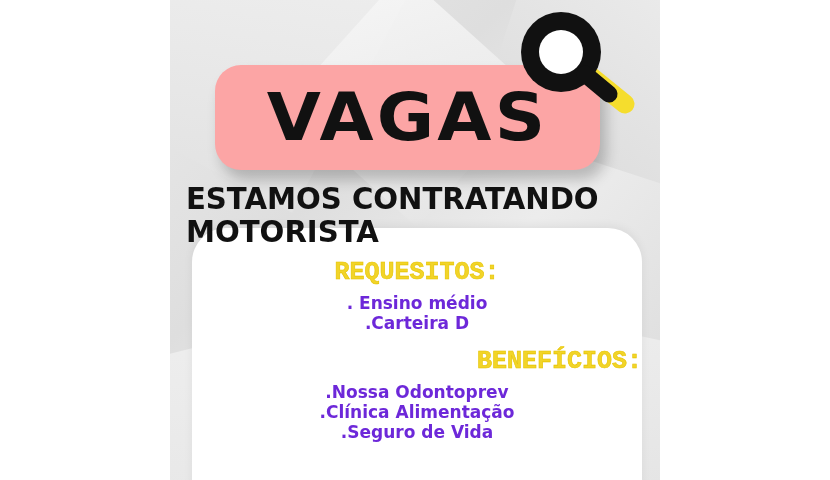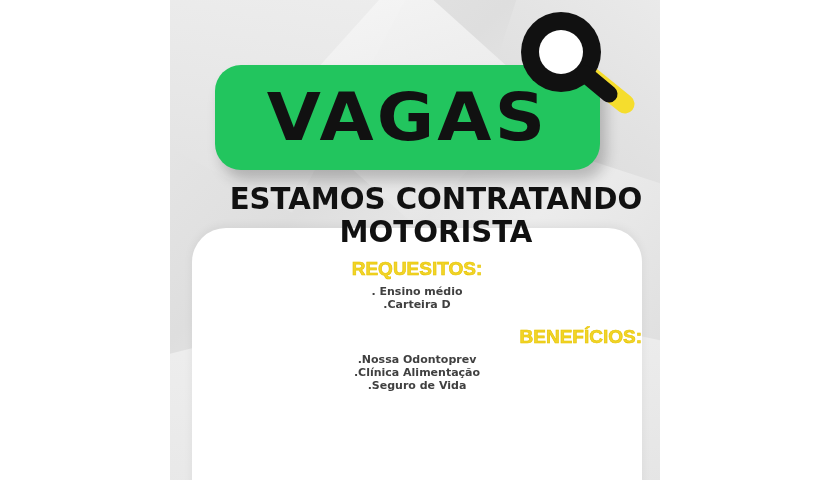--- a/index.html
+++ b/index.html
@@ -97,21 +97,21 @@
     z-index: 30;
   }
 
   
   .vagas-banner {
     position: absolute;
     left: 215px;
     top: 65px;
     width: 385px;
     height: 105px;
-    background: #22c55e;
+    background: #fca5a5;
     border-radius: 26px;
     z-index: 20;
     box-shadow: 6px 10px 14px rgba(0,0,0,0.22);
   }
   .vagas-text {
     position: absolute;
     left: 0;
     top: 0;
     width: 385px;
     height: 105px;
@@ -126,21 +126,20 @@
     line-height: 1;
     transform: scaleX(1.06);
   }
 
   
   .subtitle {
     position: absolute;
     left: 170px;
     top: 182px;
     width: 532px;
-    text-align: center;
     z-index: 25;
     font-family: "DejaVu Sans", sans-serif;
     font-weight: 700;
     color: #111111;
     line-height: 1.08;
   }
   .subtitle .line1 {
     font-size: 31px;
     letter-spacing: 0px;
     transform: scaleX(0.94);
@@ -170,38 +169,38 @@
     position: absolute;
     left: 0;
     top: 0;
     width: 450px;
     text-align: center;
     padding-top: 30px;
     box-sizing: border-box;
   }
 
   .heading {
-    font-family: Liberation Sans, sans-serif;
-    font-weight: 700;
-    font-size: 19px;
+    font-family: Liberation Mono, monospace;
+    font-weight: 700;
+    font-size: 25px;
     color: #f2d428;
     -webkit-text-stroke: 0.6px #e5c400;
     margin: 0 0 6px 0;
     letter-spacing: 0px;
   }
   .heading.beneficios {
     margin-top: 14px;
     text-align: right;
   }
 
   .item {
     font-family: "DejaVu Sans", sans-serif;
     font-weight: 700;
-    font-size: 11px;
-    color: #404040;
+    font-size: 17px;
+    color: #6d28d9;
     line-height: 1.18;
     margin: 0;
   }
   .list {
     margin: 0;
     padding: 0;
     list-style: none;
   }
 </style>
 </head>

